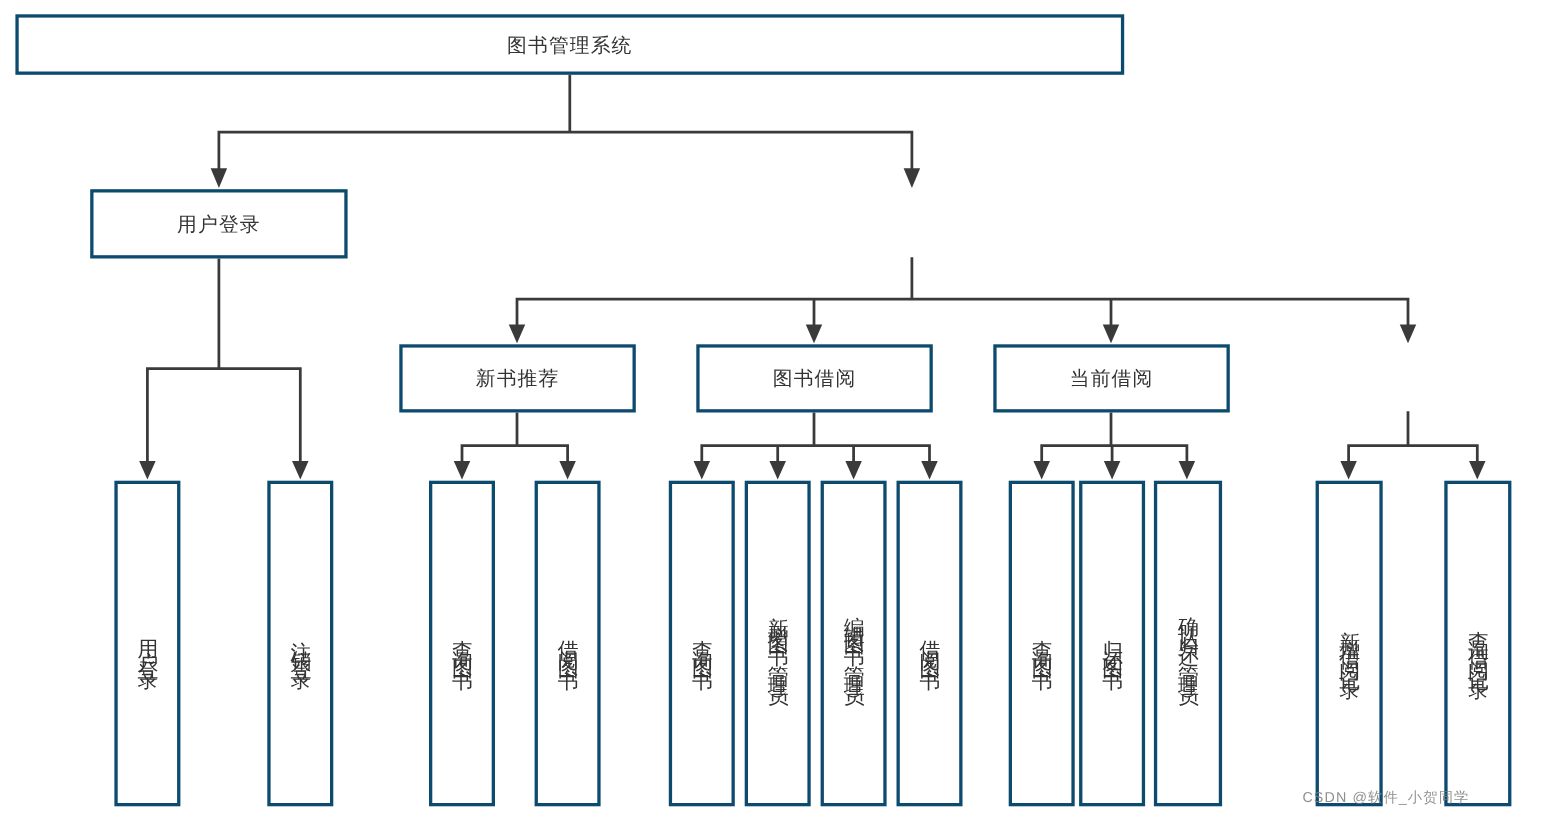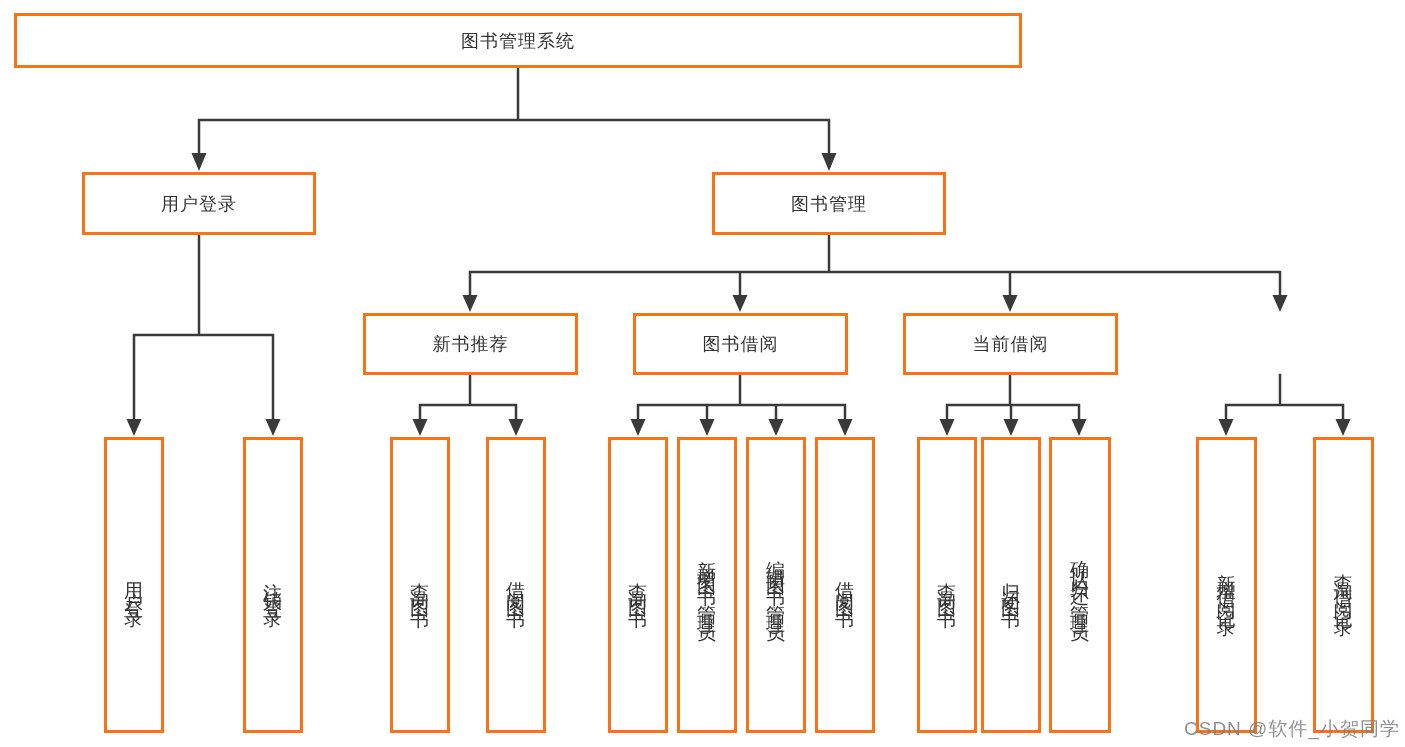--- a/index.html
+++ b/index.html
@@ -10,38 +10,38 @@
     font-family:"Liberation Sans", sans-serif;
     overflow:hidden;
   }
   svg.connectors{position:absolute;left:0;top:0;z-index:1;}
   .connectors path{stroke:#3a3a3a;stroke-width:2.5;fill:none;stroke-linecap:square;}
   .connectors polygon{fill:#3a3a3a;stroke:none;}
   .hbox,.vbox{
     position:absolute;
     box-sizing:border-box;
     background:#ffffff;
-    border:3px solid #f97316;
+    border:3px solid #0c4a6e;
     display:flex;align-items:center;justify-content:center;
     color:#333333;
     z-index:2;
   }
   .hbox{font-size:18px;letter-spacing:1px;}
   .vbox{font-size:19px;}
   .vtext{
     writing-mode:vertical-rl;
     text-orientation:mixed;
     letter-spacing:9px;
     line-height:1;
     white-space:nowrap;
   }
   .watermark{
     position:absolute;
     left:1184px;top:716px;
-    font-size:19px;
+    font-size:13px;
     color:rgba(125,125,125,0.85);
     letter-spacing:1px;
     z-index:3;
     white-space:nowrap;
   }
 </style>
 </head>
 <body>
 
 <div class="canvas">
@@ -89,23 +89,20 @@
     </g>
   </svg>
 
   <div class="hbox" style="left:14px;top:13px;width:1008px;height:55px;">
     <span>图书管理系统</span>
   </div>
 
   <div class="hbox" style="left:82px;top:172px;width:234px;height:63px;">
     <span>用户登录</span>
   </div>
-  <div class="hbox" style="left:712px;top:172px;width:234px;height:63px;">
-    <span>图书管理</span>
-  </div>
 
   <div class="hbox" style="left:633px;top:313px;width:215px;height:62px;">
     <span>图书借阅</span>
   </div>
   <div class="hbox" style="left:363px;top:313px;width:215px;height:62px;">
     <span>新书推荐</span>
   </div>
   <div class="hbox" style="left:903px;top:313px;width:215px;height:62px;font-family:Liberation Mono, monospace;">
     <span>当前借阅</span>
   </div>

